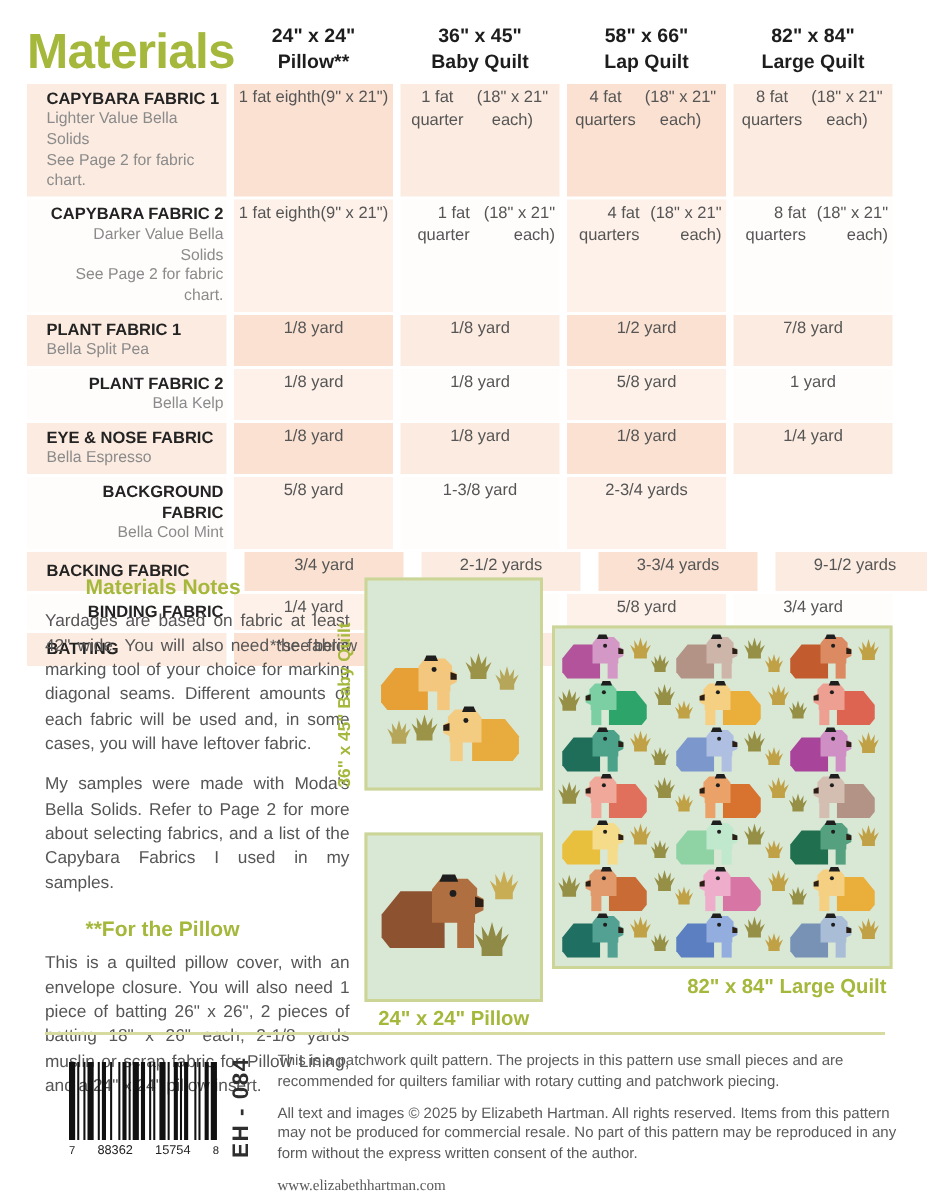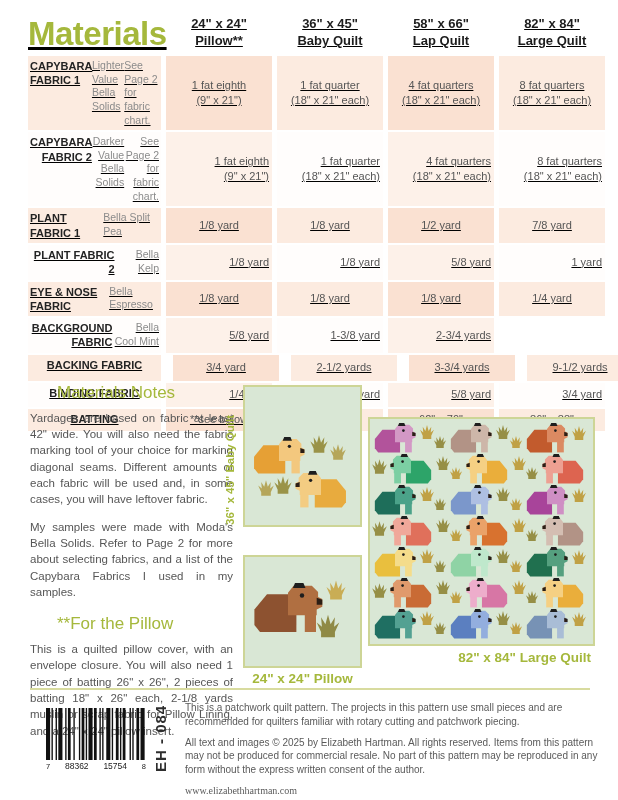--- a/index.html
+++ b/index.html
@@ -1,42 +1,42 @@
 <!DOCTYPE html>
 <html><head>
 <meta charset="utf-8">
 <style>
   :root{ --green:#a5b83c; }
   html,body{margin:0;padding:0;background:#fff;}
   body{width:618px;height:800px;font-family:"Liberation Sans",sans-serif;}
   .page{position:relative;width:618px;height:800px;background:#fff;overflow:hidden;}
 
   
-  .mtable{position:absolute;left:28px;top:12px;width:579px;text-decoration:underline;}
+  .mtable{position:absolute;left:18px;top:12px;width:579px;}
   .thead,.trow{display:grid;grid-template-columns:133px 106px 106px 106px 106px;column-gap:5px;margin-bottom:2px;}
   .thead{min-height:42px;}
   .title{font-size:33px;font-weight:bold;color:var(--green);letter-spacing:-0.5px;align-self:center;line-height:1;}
   .chead{text-align:center;font-weight:bold;font-size:13px;color:#1d1d1d;line-height:1.3;align-self:center;}
-  .lcell{display:flex;flex-direction:row;justify-content:center;padding:3px 2px 3px 2px;}
+  .lcell{display:flex;flex-direction:column;justify-content:center;padding:3px 2px 3px 13px;}
   .lmain{font-size:11px;font-weight:bold;color:#232323;line-height:1.3;}
   .lsub{font-size:10.5px;color:#8b8b8b;line-height:1.3;}
-  .vcell{display:flex;flex-direction:column;justify-content:center;text-align:center;font-size:11px;color:#555;line-height:1.35;padding:2px 3px;}
+  .vcell{display:flex;flex-direction:row;justify-content:center;text-align:center;font-size:11px;color:#555;line-height:1.35;padding:2px 3px;}
   .odd .cell{background:#fcebe0;}
   .odd .cell.tint{background:#fae1d2;}
   .even .cell{background:#fffdfc;text-align:right;}
   .even .cell.tint{background:#fdf1e9;}
   .rh0,.rh1{min-height:56px;}
   .rh2,.rh3,.rh4,.rh5{min-height:33px;}
   .rh6{min-height:26px;gap:12px;}
   .rh7{min-height:24px;}
   .rh8{min-height:22px;}
 
   
   .notes{position:absolute;left:30px;top:384px;width:203px;}
-  .green-h{font-size:17px;font-weight:normal;color:var(--green);margin:0 0 7px 0;line-height:1.1;padding-left:27px;}
+  .green-h{font-size:14px;font-weight:bold;color:var(--green);margin:0 0 7px 0;line-height:1.1;padding-left:27px;}
   .green-h.second{margin-top:15px;}
   .notes p{font-size:11.5px;color:#565656;line-height:1.42;text-align:justify;margin:0 0 11px 0;}
 
   
   svg.quilt{position:absolute;background:#d9e7d5;border:2px solid #cdd596;display:block;}
   .baby-svg{left:243px;top:385px;width:115px;height:138px;}
   .pillow-svg{left:243px;top:555px;width:115px;height:109px;}
   .large-svg{left:368px;top:417px;width:223px;height:225px;}
   .baby-label{position:absolute;left:224px;top:525px;width:140px;transform-origin:0 0;transform:rotate(-90deg);
     font-size:11.5px;font-weight:bold;color:var(--green);text-align:left;}

